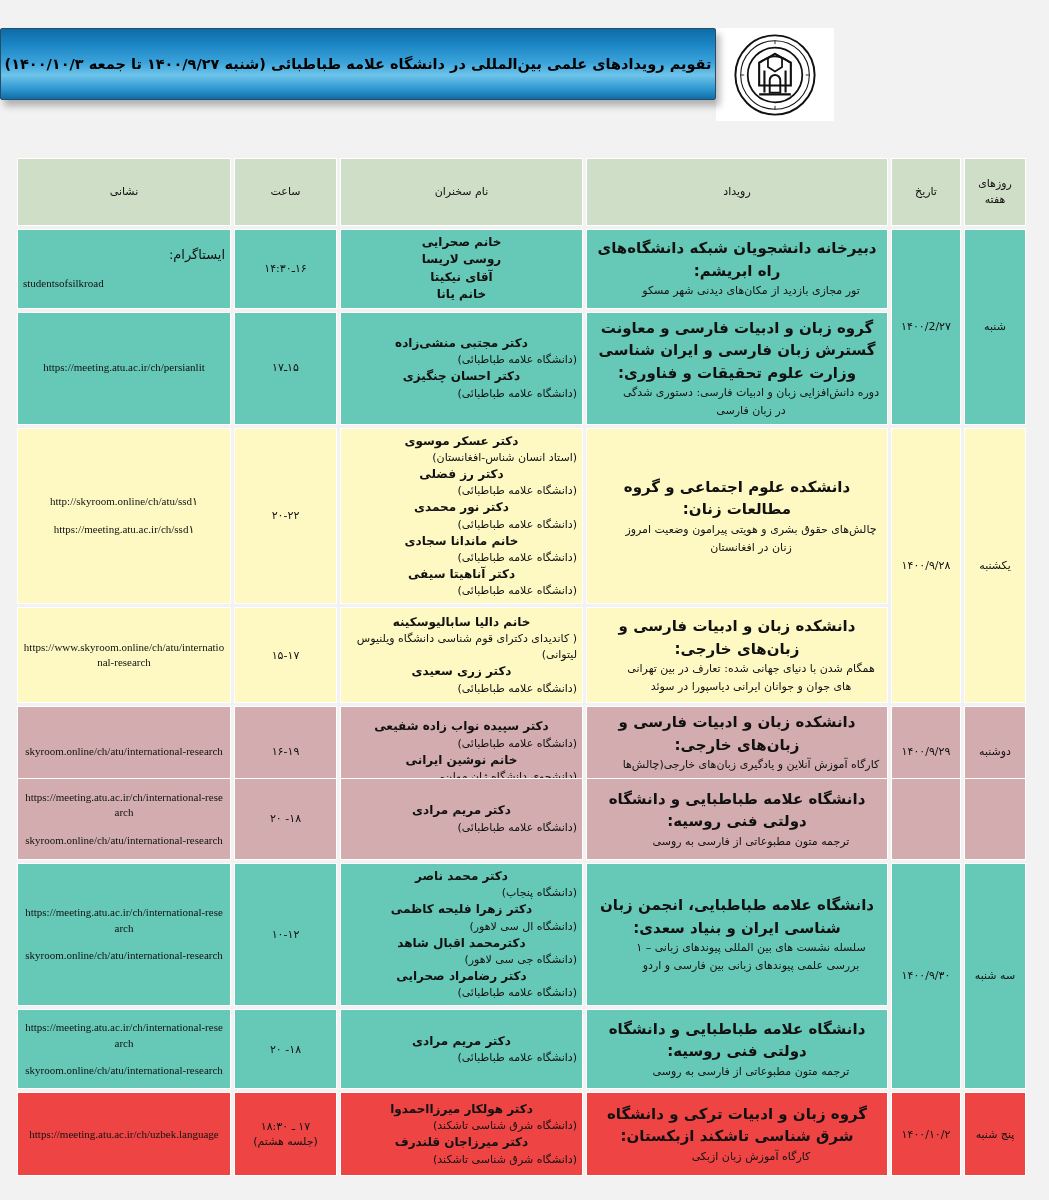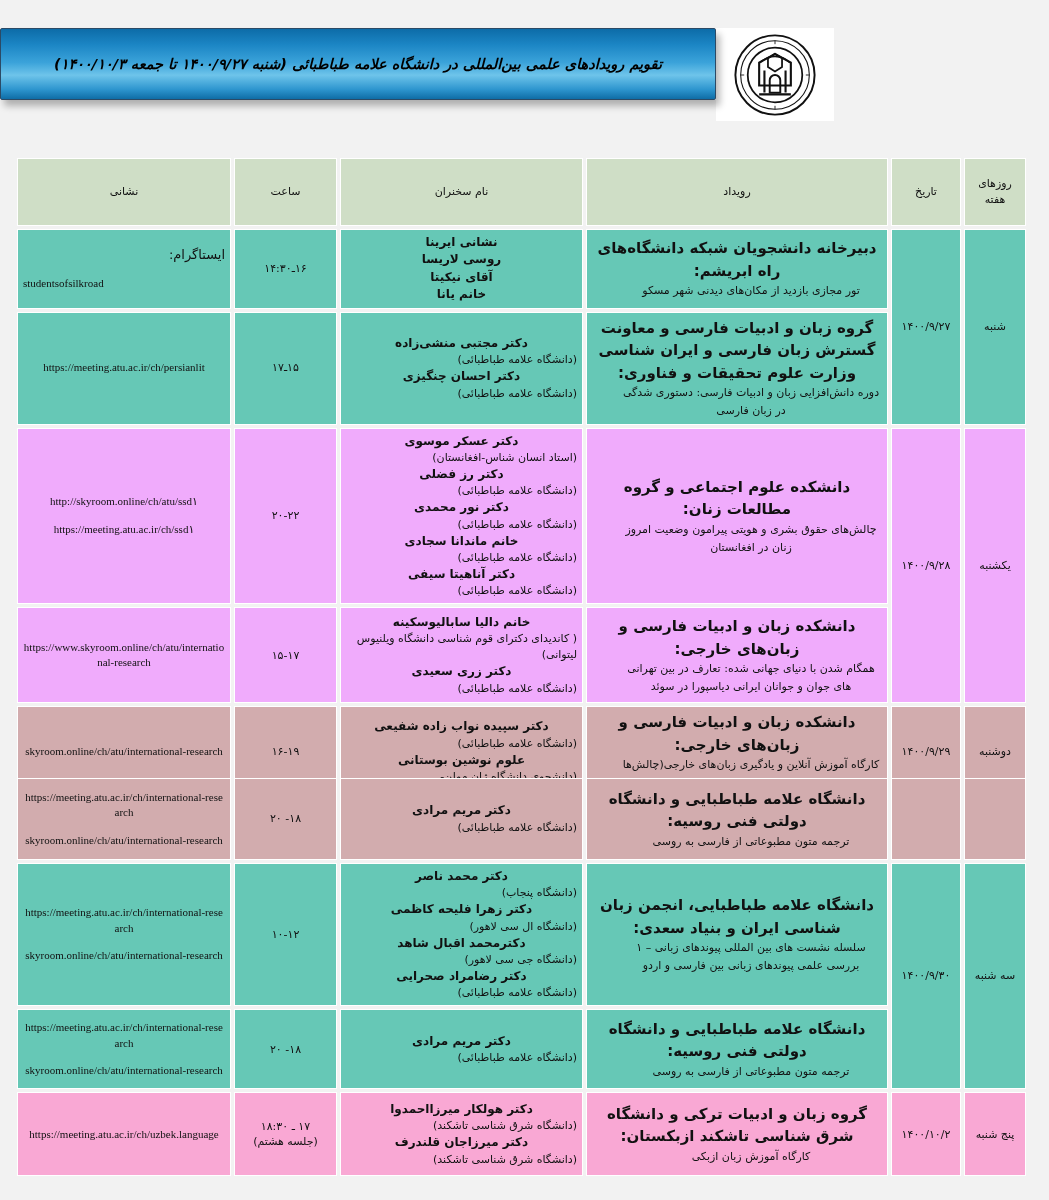--- a/index.html
+++ b/index.html
@@ -21,21 +21,20 @@
   
   .header-area {
     position: absolute;
     top: 28px; left: 0; right: 0;
     height: 110px;
     display: flex;
     flex-direction: row-reverse;
     align-items: flex-start;
     justify-content: flex-start;
     padding-right: 64px;
-    font-style: italic;
   }
   .title-bar {
     width: 716px;
     height: 72px;
     border: 1px solid #2b4a66;
     border-radius: 2px;
     background: linear-gradient(to bottom,
         #0d6ca8 0%, #1b85c4 22%, #3ba3da 48%,
         #6ec4ea 66%, #2e96cf 86%, #0f6da6 100%);
     box-shadow: 4px 6px 7px rgba(0,0,0,0.28);
@@ -98,23 +97,23 @@
   
   .c-day   { width: 62px;  }
   .c-date  { width: 70px;  }
   .c-event { width: 302px; }
   .c-spk   { width: 243px; }
   .c-time  { width: 103px; }
   .c-addr  { width: 214px; }
 
   
   .tint-teal  { background: #66c8b6; }
-  .tint-beige { background: #f0abfc; }
+  .tint-beige { background: #fef9c3; }
   .tint-mauve { background: #d2acae; }
-  .tint-rose  { background: #f9a8d4; }
+  .tint-rose  { background: #ef4444; }
 
   .day-cell, .date-cell {
     vertical-align: bottom;
     padding-bottom: 9px;
     font-size: 12px;
   }
   .date-cell { font-size: 12.5px; letter-spacing: 0.3px; }
 
   .event-cell { text-align: center; padding: 7px 10px; }
   .event-head { font-weight: bold; font-size: 15px; line-height: 1.5; }
@@ -194,27 +193,27 @@
           <th>تاریخ</th>
           <th>رویداد</th>
           <th>نام سخنران</th>
           <th>ساعت</th>
           <th>نشانی</th>
         </tr>
       </thead>
       <tbody id="tbody-1">
           <tr style="height: 78px;">
             <td class="tint-teal day-cell" rowspan="2">شنبه</td>
-            <td class="tint-teal date-cell" rowspan="2">۱۴۰۰/۹/۲۷</td>
+            <td class="tint-teal date-cell" rowspan="2">۱۴۰۰/2/۲۷</td>
             <td class="tint-teal event-cell">
               <div class="event-head">دبیرخانه دانشجویان شبکه دانشگاه‌های راه ابریشم:</div>
               <div class="event-sub">تور مجازی بازدید از مکان‌های دیدنی شهر مسکو</div>
             </td>
             <td class="tint-teal spk-cell">
-              <div class="spk-name">نشانی ایرینا</div>
+              <div class="spk-name">خانم صحرایی</div>
               <div class="spk-name">روسی لاریسا</div>
               <div class="spk-name">آقای نیکیتا</div>
               <div class="spk-name">خانم یانا</div>
             </td>
             <td class="tint-teal time-cell"><span>۱۶ـ۱۴:۳۰</span></td>
             <td class="tint-teal addr-cell">
               <span class="addr-rtl">ایستاگرام:</span>
               <span class="addr-line addr-ltr-left">studentsofsilkroad</span>
             </td>
           </tr>
@@ -279,21 +278,21 @@
           <tr style="height: 88px;">
             <td class="tint-mauve day-cell" rowspan="1">دوشنبه</td>
             <td class="tint-mauve date-cell" rowspan="1">۱۴۰۰/۹/۲۹</td>
             <td class="tint-mauve event-cell">
               <div class="event-head">دانشکده زبان و ادبیات فارسی و زبان‌های خارجی:</div>
               <div class="event-sub">کارگاه آموزش آنلاین و یادگیری زبان‌های خارجی(چالش‌ها و راهبردها)</div>
             </td>
             <td class="tint-mauve spk-cell">
               <div class="spk-name">دکتر سپیده نواب زاده شفیعی</div>
               <div class="spk-aff">(دانشگاه علامه طباطبائی)</div>
-              <div class="spk-name">علوم نوشین بوستانی</div>
+              <div class="spk-name">خانم نوشین ایرانی</div>
               <div class="spk-aff">(دانشجوی دانشگاه ژان مولن-</div>
             </td>
             <td class="tint-mauve time-cell"><span>۱۶-۱۹</span></td>
             <td class="tint-mauve addr-cell">
               <span class="addr-line">skyroom.online/ch/atu/international-research</span>
             </td>
           </tr>
         </tbody>
     </table>
   </div>

